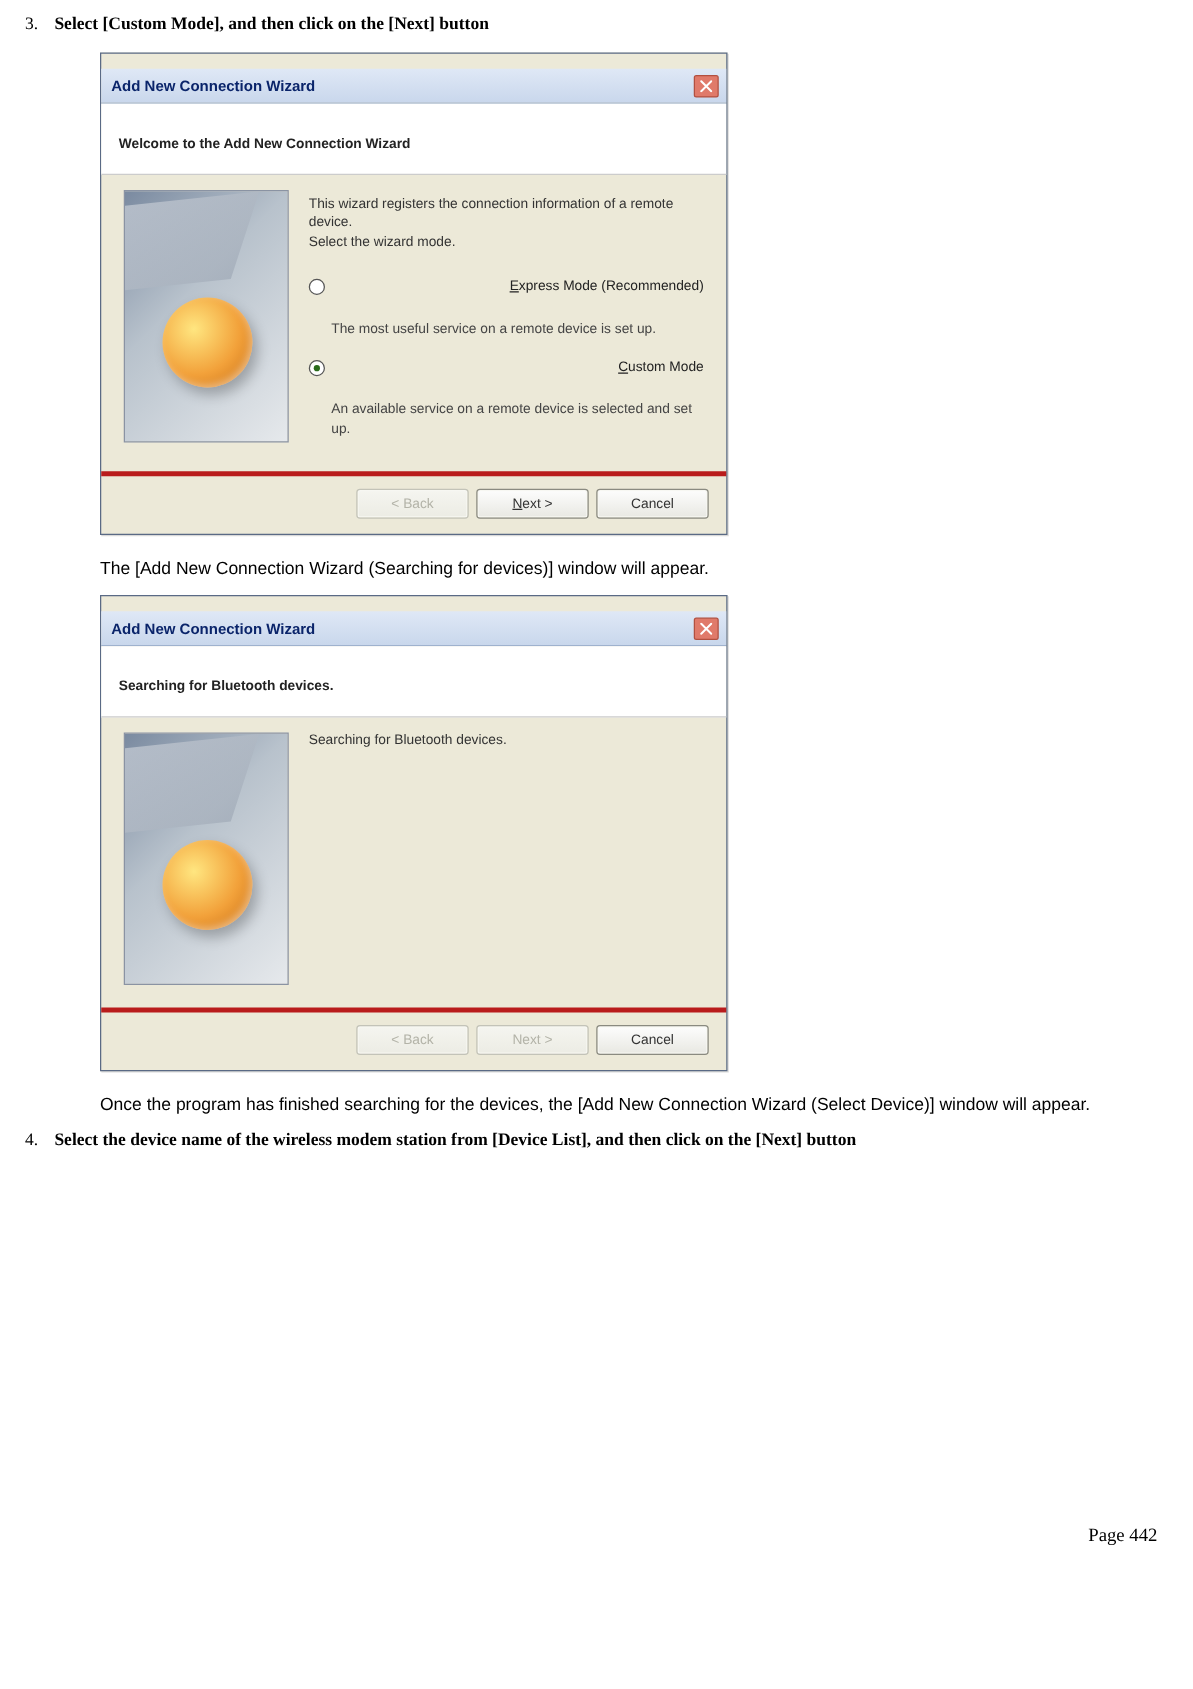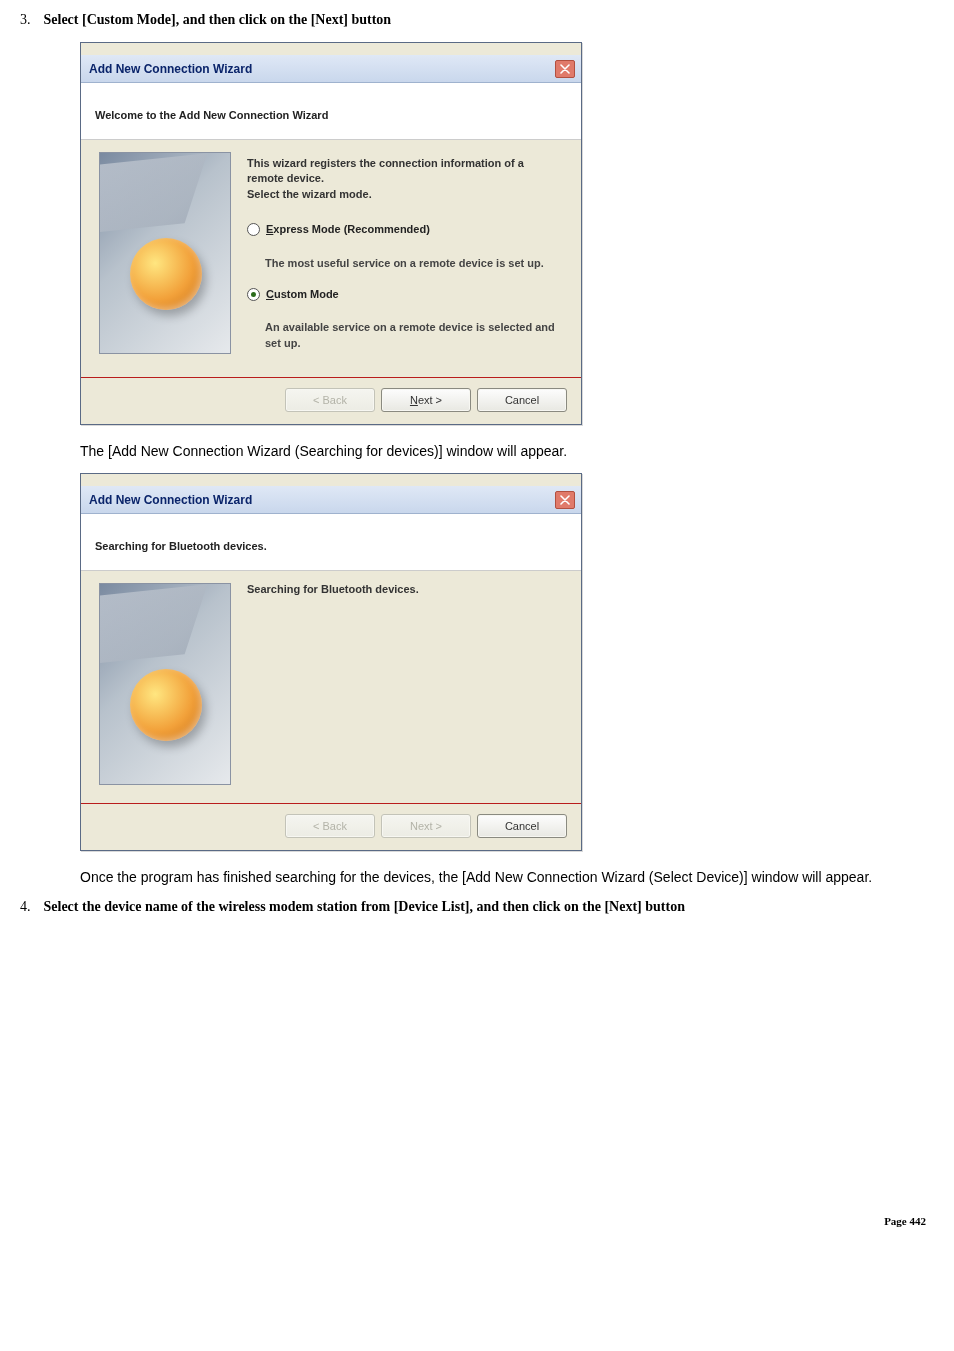--- a/index.html
+++ b/index.html
@@ -68,21 +68,20 @@
     color: #222;
     font-size: 11px;
     border-bottom: 1px solid #ccc;
   }
   .content-row {
     display: flex;
     padding: 12px 18px 10px 18px;
     gap: 16px;
     min-height: 210px;
     align-items: flex-start;
-    font-weight: bold;
   }
   .side-image {
     width: 130px;
     height: 200px;
     flex: 0 0 130px;
     background: linear-gradient(135deg, #7a8aa0 0%, #b8c2cc 40%, #e6e9ec 100%);
     position: relative;
     overflow: hidden;
     border: 1px solid #8a93a3;
   }
@@ -116,20 +115,21 @@
   }
   .content-text .intro {
     margin-bottom: 20px;
   }
   .radio-row {
     display: flex;
     align-items: center;
     gap: 6px;
     margin-bottom: 2px;
     color: #222;
+    justify-content: space-between;
   }
   .radio-circle {
     width: 11px;
     height: 11px;
     border: 1px solid #555;
     border-radius: 50%;
     background: #fff;
     flex: 0 0 auto;
     display: flex;
     align-items: center;
@@ -142,21 +142,21 @@
     background: #2a6b1b;
     border-radius: 50%;
   }
   .radio-label { }
   .radio-desc {
     margin: 18px 0 16px 18px;
     color: #444;
   }
   .underline-key { text-decoration: underline; }
   .button-bar {
-    border-top: 1px solid #b91c1c;
+    border-top: 4px solid #b91c1c;
     padding: 10px 14px 12px 14px;
     display: flex;
     justify-content: flex-end;
     gap: 6px;
   }
   .wbtn {
     min-width: 72px;
     height: 22px;
     font-family: Tahoma, Arial, sans-serif;
     font-size: 11px;
@@ -179,22 +179,22 @@
     flex: 1;
     display: flex;
     align-items: center;
     color: #333;
   }
   .page-footer {
     position: relative;
     margin-top: 300px;
     text-align: right;
     font-family: "Times New Roman", Times, serif;
-    font-size: 11px;
-    font-weight: bold;
+    font-size: 15px;
+    font-weight: normal;
     padding-right: 8px;
   }
 </style>
 </head>
 <body>
 
 <div class="step-line">
   <span class="step-num">3.</span>
   <span class="step-text">Select [Custom Mode], and then click on the [Next] button</span>
 </div>

